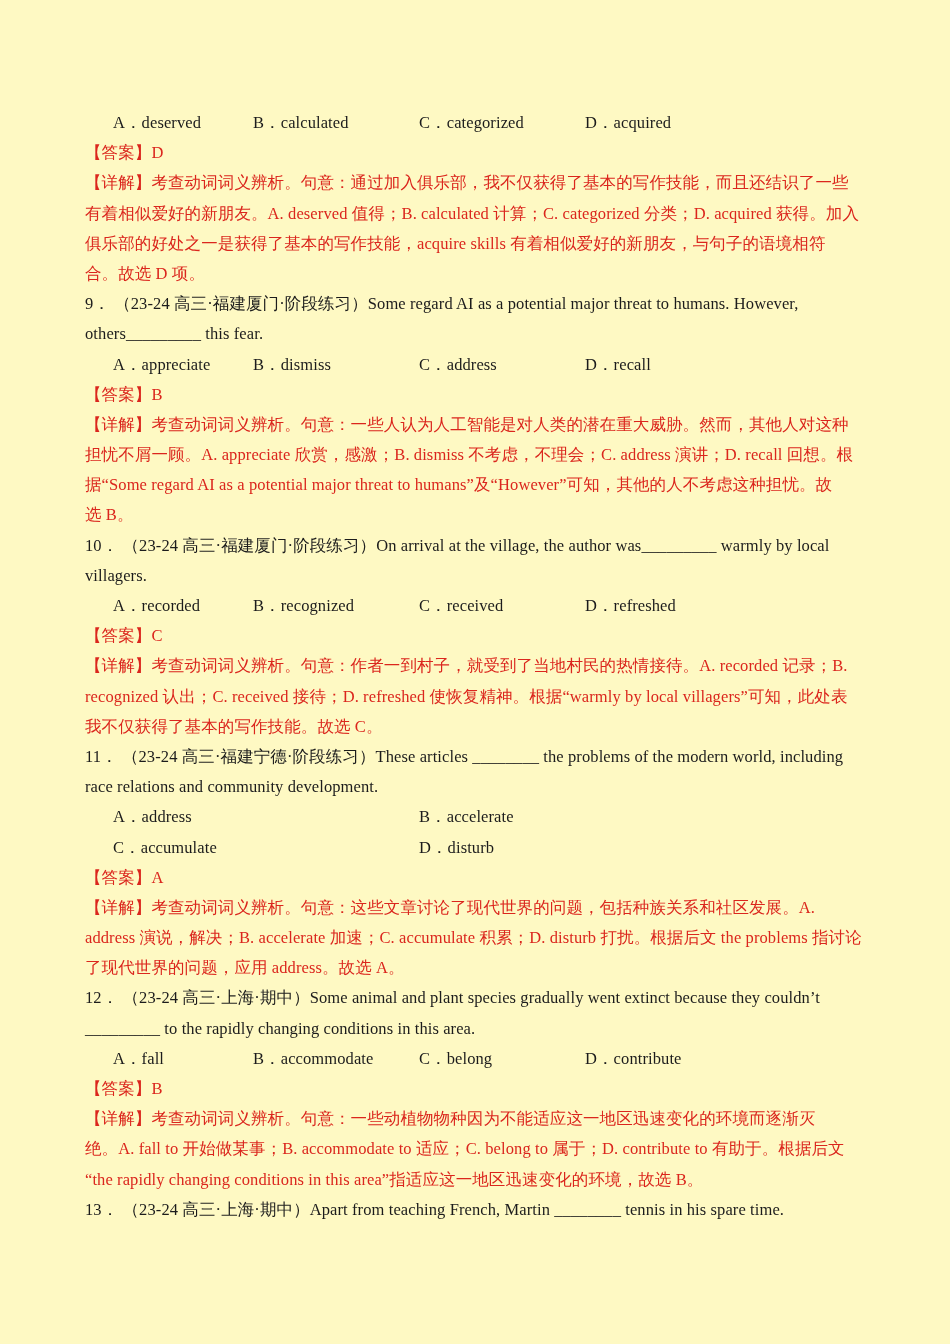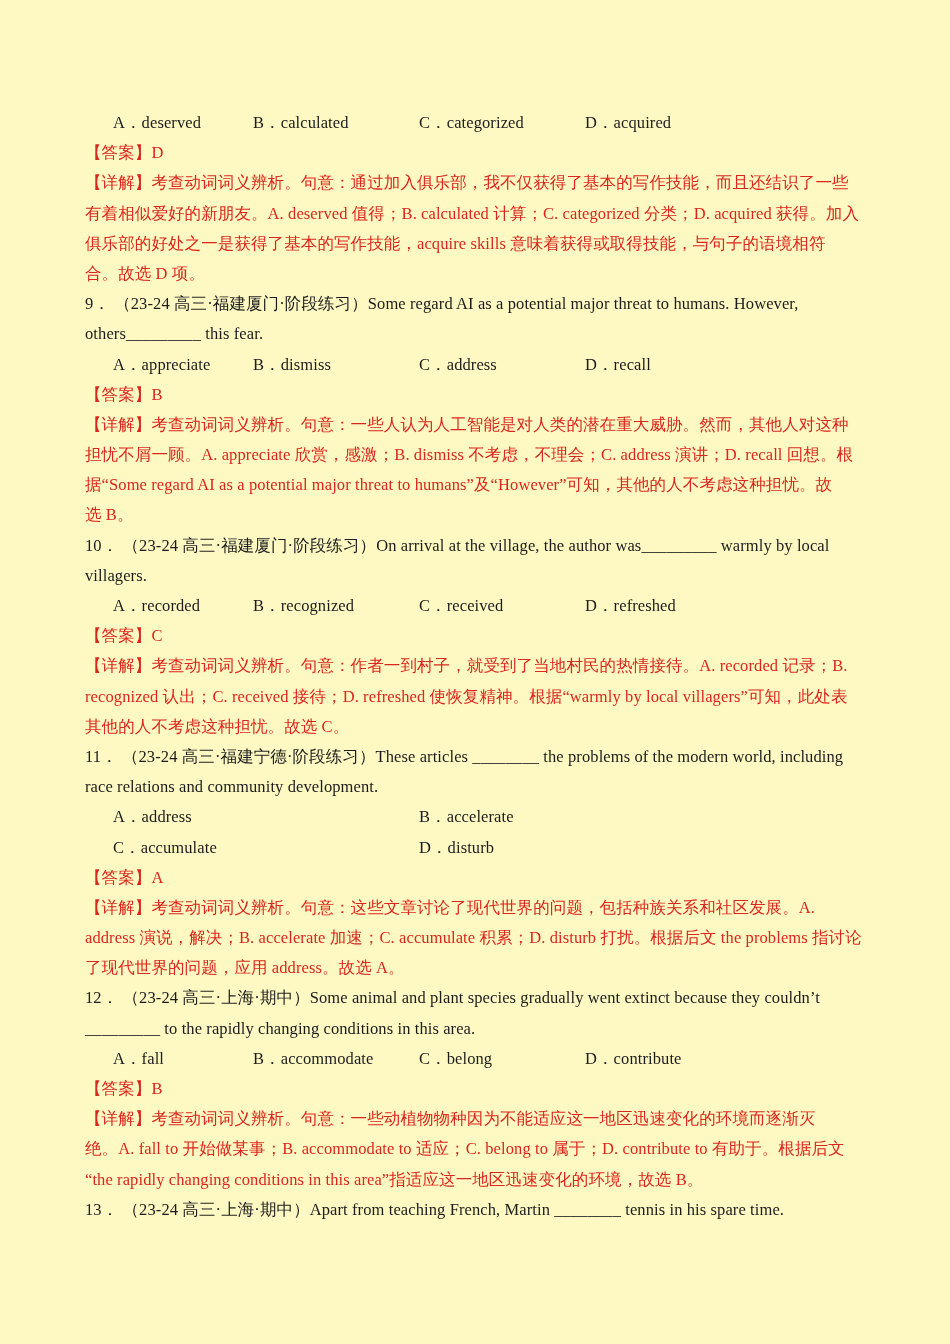--- a/index.html
+++ b/index.html
@@ -37,37 +37,37 @@
 </style>
 </head>
 <body>
 
 <div class="page">
   <div class="doc" style="color: rgb(28, 28, 28);">
       <div class="line"><span class="opt c0">A．deserved</span><span class="opt c1">B．calculated</span><span class="opt c2">C．categorized</span><span class="opt c3">D．acquired</span></div>
       <div class="line red">【答案】D</div>
       <div class="line red">【详解】考查动词词义辨析。句意：通过加入俱乐部，我不仅获得了基本的写作技能，而且还结识了一些</div>
       <div class="line red">有着相似爱好的新朋友。A. deserved 值得；B. calculated 计算；C. categorized 分类；D. acquired 获得。加入</div>
-      <div class="line red">俱乐部的好处之一是获得了基本的写作技能，acquire skills 意味着获得或取得技能，与句子的语境相符</div>
+      <div class="line red">俱乐部的好处之一是获得了基本的写作技能，acquire skills 有着相似爱好的新朋友，与句子的语境相符</div>
       <div class="line red">合。故选 D 项。</div>
       <div class="line">9． （23-24 高三·福建厦门·阶段练习）Some regard AI as a potential major threat to humans. However,</div>
       <div class="line">others_________ this fear.</div>
       <div class="line"><span class="opt c0">A．appreciate</span><span class="opt c1">B．dismiss</span><span class="opt c2">C．address</span><span class="opt c3">D．recall</span></div>
       <div class="line red">【答案】B</div>
       <div class="line red">【详解】考查动词词义辨析。句意：一些人认为人工智能是对人类的潜在重大威胁。然而，其他人对这种</div>
       <div class="line red">担忧不屑一顾。A. appreciate 欣赏，感激；B. dismiss 不考虑，不理会；C. address 演讲；D. recall 回想。根</div>
       <div class="line red">据“Some regard AI as a potential major threat to humans”及“However”可知，其他的人不考虑这种担忧。故</div>
       <div class="line red">选 B。</div>
       <div class="line">10． （23-24 高三·福建厦门·阶段练习）On arrival at the village, the author was_________ warmly by local</div>
       <div class="line">villagers.</div>
       <div class="line"><span class="opt c0">A．recorded</span><span class="opt c1">B．recognized</span><span class="opt c2">C．received</span><span class="opt c3">D．refreshed</span></div>
       <div class="line red">【答案】C</div>
       <div class="line red">【详解】考查动词词义辨析。句意：作者一到村子，就受到了当地村民的热情接待。A. recorded 记录；B.</div>
       <div class="line red">recognized 认出；C. received 接待；D. refreshed 使恢复精神。根据“warmly by local villagers”可知，此处表</div>
-      <div class="line red">其他的人不考虑这种担忧。故选 C。</div>
+      <div class="line red">我不仅获得了基本的写作技能。故选 C。</div>
       <div class="line">11． （23-24 高三·福建宁德·阶段练习）These articles ________ the problems of the modern world, including</div>
       <div class="line">race relations and community development.</div>
       <div class="line"><span class="opt c0">A．address</span><span class="opt c2">B．accelerate</span></div>
       <div class="line"><span class="opt c0">C．accumulate</span><span class="opt c2">D．disturb</span></div>
       <div class="line red">【答案】A</div>
       <div class="line red">【详解】考查动词词义辨析。句意：这些文章讨论了现代世界的问题，包括种族关系和社区发展。A.</div>
       <div class="line red">address 演说，解决；B. accelerate 加速；C. accumulate 积累；D. disturb 打扰。根据后文 the problems 指讨论</div>
       <div class="line red">了现代世界的问题，应用 address。故选 A。</div>
       <div class="line">12． （23-24 高三·上海·期中）Some animal and plant species gradually went extinct because they couldn’t</div>
       <div class="line">_________ to the rapidly changing conditions in this area.</div>

